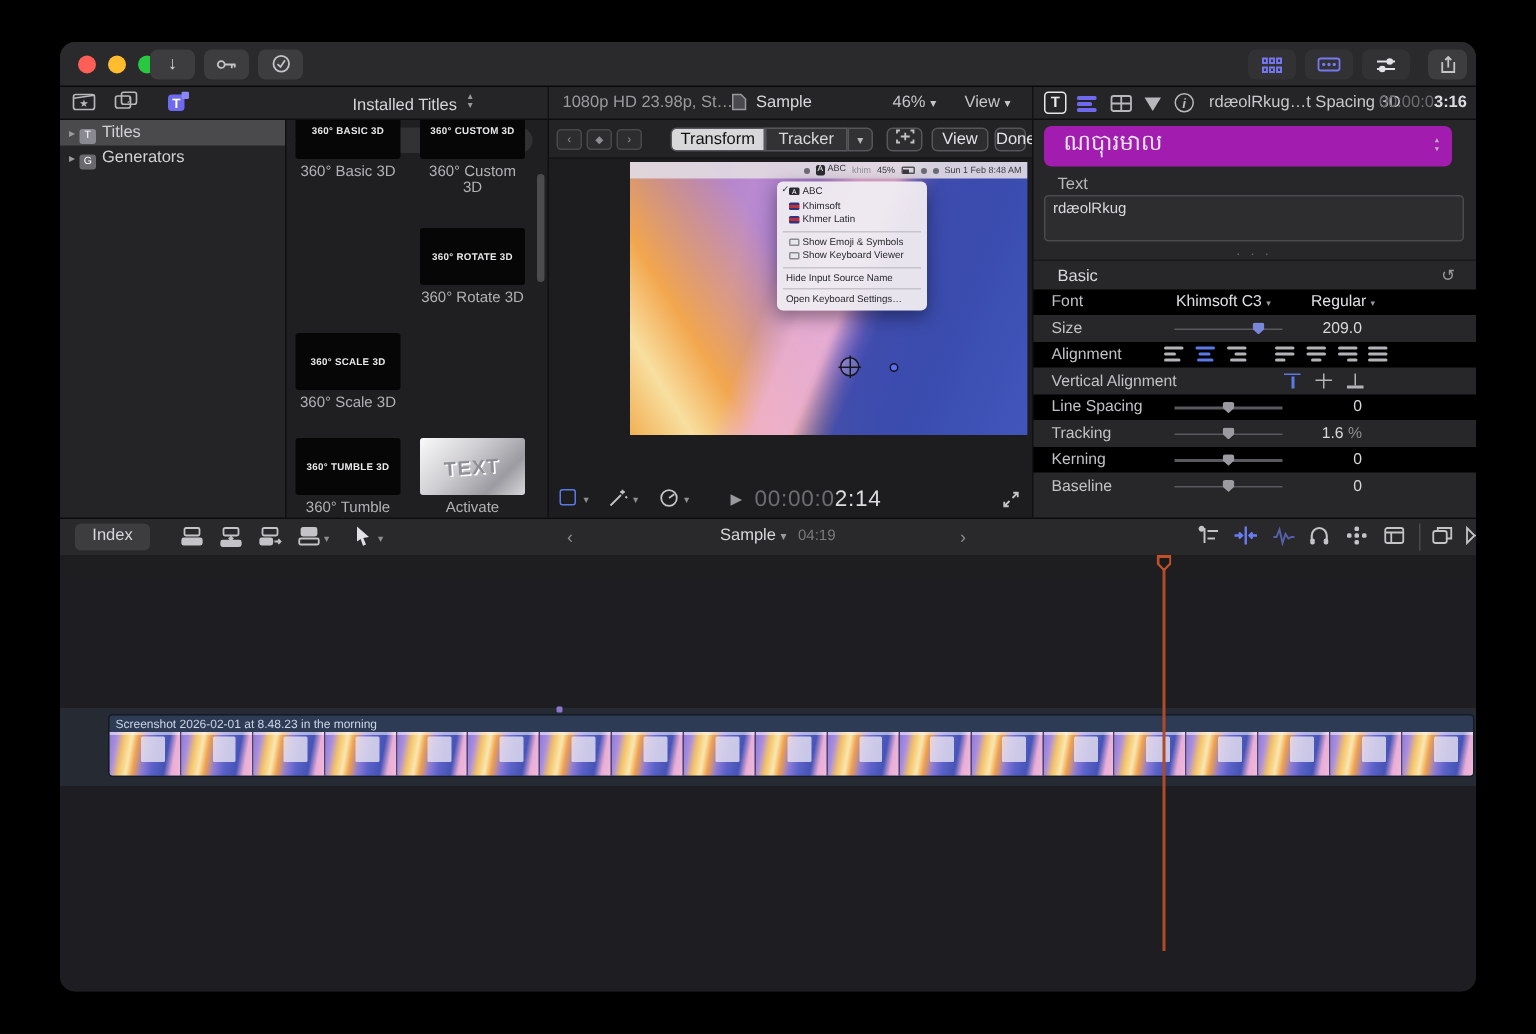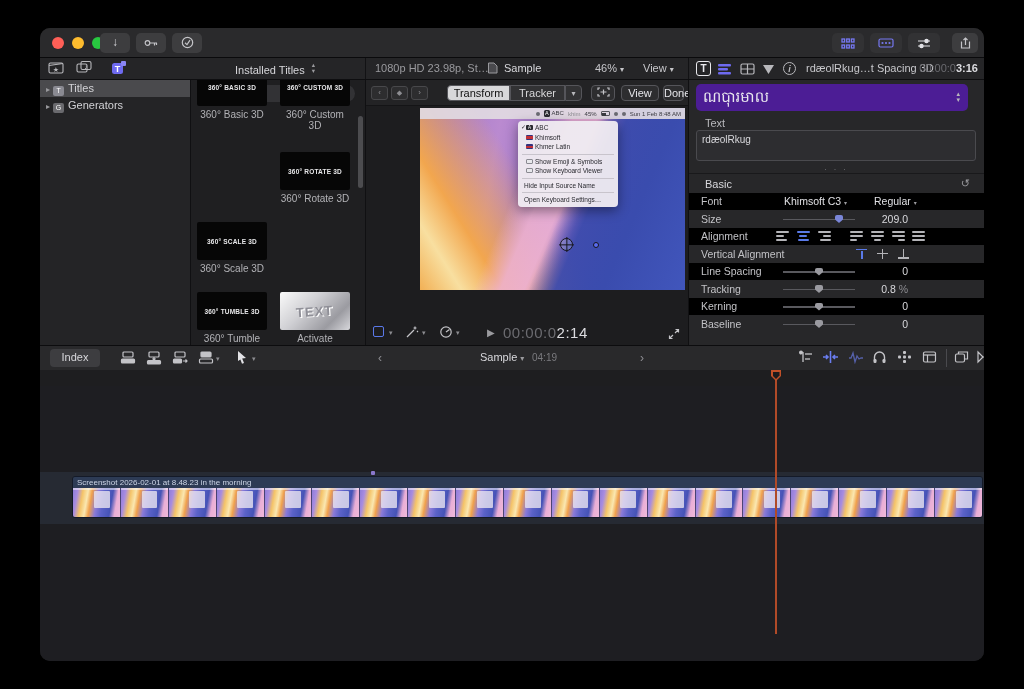--- a/index.html
+++ b/index.html
@@ -77,21 +77,21 @@
   .anchor::before { content:""; position:absolute; left:50%; top:-2px; width:1.3px; height:15px; background:#16161c; transform:translateX(-50%); }
   .anchor::after { content:""; position:absolute; top:50%; left:-2px; height:1.3px; width:15px; background:#16161c; transform:translateY(-50%); }
   .hdot { position:absolute; left:173px; top:134px; width:6px; height:6px; border-radius:50%; background:#5a6cf0; border:1px solid #16161c; }
   .vctrl { position:absolute; left:0; bottom:0; width:100%; height:25px; background:#1d1d1f; }
   .tool-dd { font-size:7px; color:#8d8d92; }
   .tc-dim { color:#6b6b70; } .tc-bri { color:#dcdce0; }
   .viewer-tc { font-size:15px; letter-spacing:.5px; }
 
   
   .inspector { position:absolute; left:648px; top:0; width:296px; height:100%; background:#272729; }
-  .preset { position:absolute; left:8px; top:4px; width:272px; height:27px; background:#4c1d95; border-radius:5px; color:#e8e6ee; font-size:15px; line-height:26px; padding-left:7px; }
+  .preset { position:absolute; left:8px; top:4px; width:272px; height:27px; background:#a21caf; border-radius:5px; color:#e8e6ee; font-size:15px; line-height:26px; padding-left:13px;font-family:Liberation Mono, monospace; }
   .stepper { position:absolute; right:8px; top:4px; font-size:7px; color:#b8b8bc; line-height:6px; text-align:center; }
   .ins-label { position:absolute; font-size:11px; color:#b8b8bc; }
   .textarea { position:absolute; left:8px; top:50px; width:280px; height:31px; background:#2d2d30; border:1px solid #4a4a4e; border-radius:3px; color:#d8d8dc; font-size:10px; padding:3px 5px; }
   .gripdots { position:absolute; left:0; right:0; top:84px; text-align:center; color:#6a6a6e; font-size:9px; letter-spacing:2px; }
   .ins-sec { position:absolute; left:0; top:93px; width:100%; height:19px; border-top:1px solid #19191b; }
   .irow { position:absolute; left:0; width:100%; height:17px; font-size:10.5px; color:#c2c2c6; }
   .irow.alt { background:#000000; }
   .irow .lab { position:absolute; left:13px; top:2px; }
   .irow .val { position:absolute; right:76px; top:2px; width:60px; text-align:right; color:#d8d8dc; }
   .slider { position:absolute; left:95px; top:8px; width:72px; height:1.5px; background:#59595e; }
@@ -447,21 +447,21 @@
         <span class="slider">
             <span class="sl-thumb" style="left:32px"></span>
           </span>
         <span class="val">0</span>
       </div>
       <div class="irow" style="top:200.5px">
         <span class="lab">Tracking</span>
         <span class="slider">
             <span class="sl-thumb" style="left:32px"></span>
           </span>
-        <span class="val"><span>0.8</span> <span class="dim">%</span></span>
+        <span class="val"><span>1.6</span> <span class="dim">%</span></span>
       </div>
       <div class="irow alt" style="top:218px">
         <span class="lab">Kerning</span>
         <span class="slider">
             <span class="sl-thumb" style="left:32px"></span>
           </span>
         <span class="val">0</span>
       </div>
       <div class="irow" style="top:235.5px">
         <span class="lab">Baseline</span>

